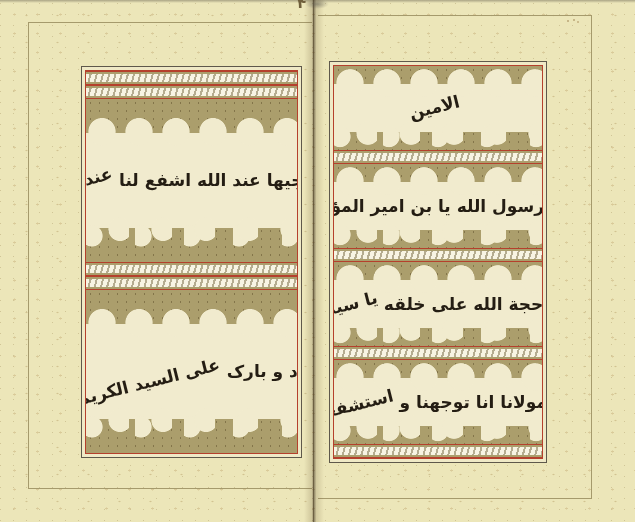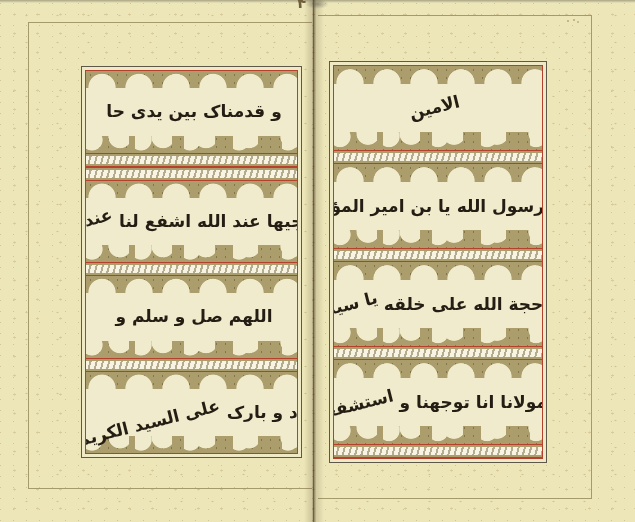--- a/index.html
+++ b/index.html
@@ -124,44 +124,32 @@
   <div class="page-frame right"></div>
 
   <div class="gutter"></div>
 
   <div class="folio">۴</div>
   <div class="faint-mark"></div>
 
   <div class="panel left">
     <div class="panel-inner">
 
-      <div class="row">
-        <div class="line-text">
-          <span>و قدمناک بین یدی حا</span>
-          <span class="tail"></span>
-        </div>
-      </div>
       <div class="band"></div>
 
       <div class="band"></div>
 
       <div class="row">
         <div class="line-text">
           <span>یا وجیها عند الله اشفع لنا</span>
           <span class="tail">عند الله</span>
         </div>
       </div>
       <div class="band"></div>
 
-      <div class="row">
-        <div class="line-text">
-          <span>اللهم صل و سلم و</span>
-          <span class="tail"></span>
-        </div>
-      </div>
       <div class="band"></div>
 
       <div class="row">
         <div class="line-text">
           <span>زد و بارک</span>
           <span class="tail">علی السید الکریم</span>
         </div>
       </div>
 
     </div>

